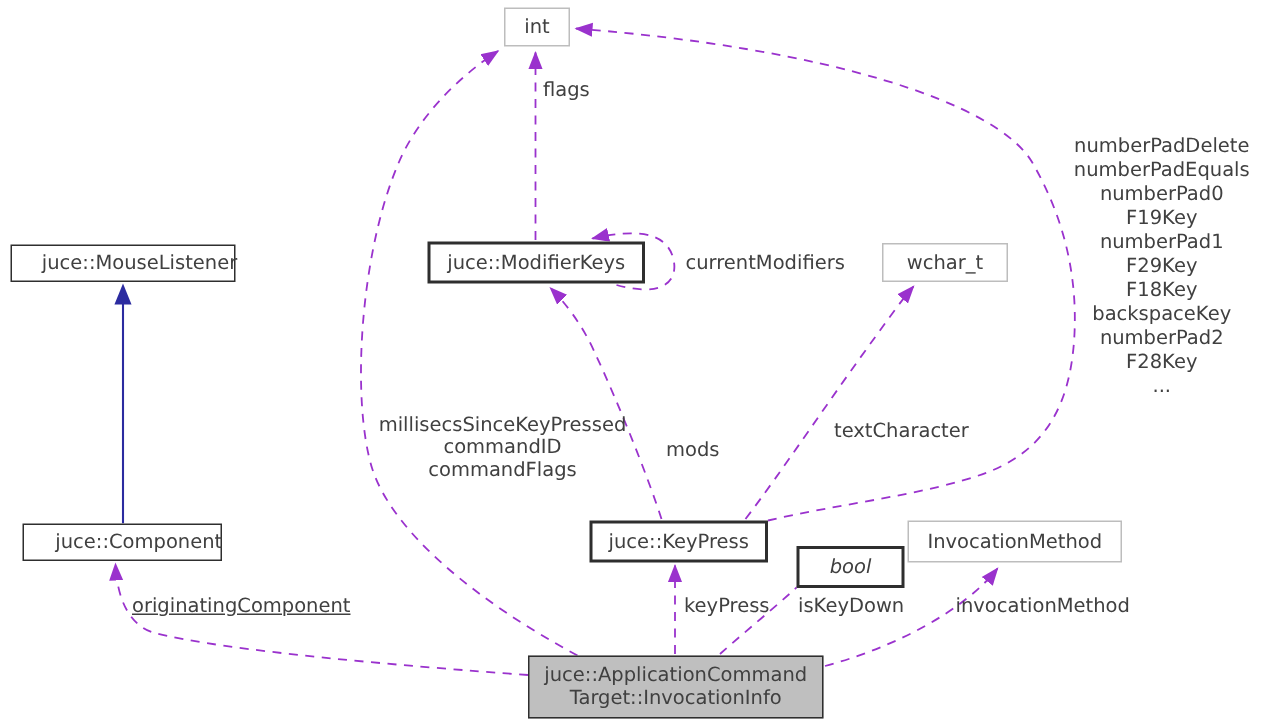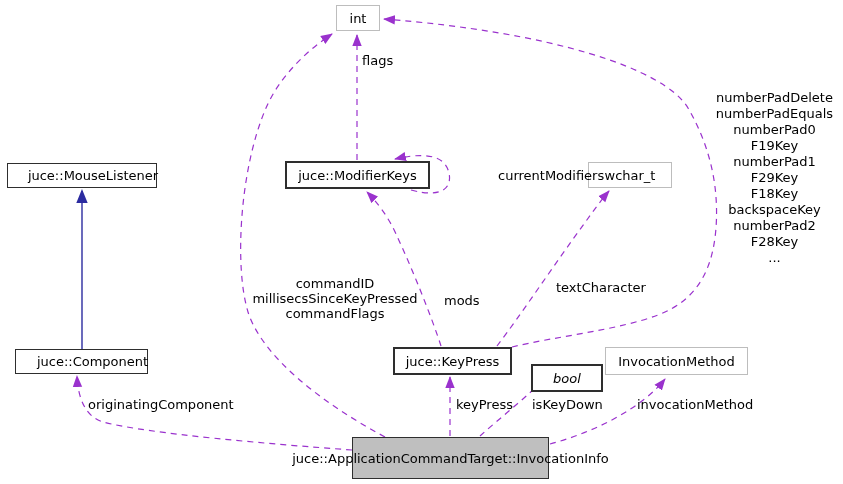--- a/index.html
+++ b/index.html
@@ -1,29 +1,29 @@
 <!DOCTYPE html>
 <html><head>
 <meta charset="utf-8">
 <style>
   html,body{margin:0;padding:0;background:#ffffff;}
   #diagram{
     position:relative;width:843px;height:484px;background:#ffffff;
     font-family:"DejaVu Sans","Liberation Sans",sans-serif;
-    font-size:13px;color:#000000;overflow:hidden;
+    font-size:13px;color:#404040;overflow:hidden;
   }
   #edges{position:absolute;left:0;top:0;width:843px;height:484px;}
   .node{
     position:absolute;display:flex;align-items:center;justify-content:center;
     background:#ffffff;border:1px solid #bdbdbd;white-space:nowrap;
     text-align:center;box-sizing:border-box;line-height:15px;
   }
   .node.linked{border:1.5px solid #2e2e2e;padding-left:22px;}
   .node.bold-border{border:2px solid #2e2e2e;}
-  .node.filled{background:#bfbfbf;border:1.5px solid #2e2e2e;flex-direction:row;}
+  .node.filled{background:#bfbfbf;border:1.5px solid #2e2e2e;flex-direction:column;}
   .elabel{position:absolute;white-space:nowrap;line-height:15px;}
   .elabel.center{text-align:center;}
   .statics{line-height:16px;}
 </style>
 </head>
 <body>
 
 <div id="diagram">
 
   <svg id="edges" width="843" height="484" viewBox="0 0 843 484">
@@ -75,47 +75,47 @@
 
   <div class="node" style="left:605px;top:347px;width:143px;height:28px;">InvocationMethod</div>
 
   <div class="node filled" style="left:352px;top:437px;width:197px;height:42px;">
     <span>juce::ApplicationCommand</span>
     <span>Target::InvocationInfo</span>
   </div>
 
   <div class="elabel" style="left:362px;top:53px;">flags</div>
 
-  <div class="elabel" style="left:457px;top:168px;margin-left:41px;">currentModifiers</div>
+  <div class="elabel" style="left:457px;top:168px;">currentModifiers</div>
 
   <div class="elabel center statics" style="left:706px;top:90px;width:137px;">
     <div>numberPadDelete</div>
     <div>numberPadEquals</div>
     <div>numberPad0</div>
     <div>F19Key</div>
     <div>numberPad1</div>
     <div>F29Key</div>
     <div>F18Key</div>
     <div>backspaceKey</div>
     <div>numberPad2</div>
     <div>F28Key</div>
     <div>...</div>
   </div>
 
   <div class="elabel center" style="left:240px;top:276px;width:190px;">
+    <div>millisecsSinceKeyPressed</div>
     <div>commandID</div>
-    <div>millisecsSinceKeyPressed</div>
     <div>commandFlags</div>
   </div>
 
   <div class="elabel" style="left:444px;top:293px;">mods</div>
 
   <div class="elabel" style="left:556px;top:280px;">textCharacter</div>
 
-  <div class="elabel" style="left:88px;top:397px;">originatingComponent</div>
+  <div class="elabel" style="left:88px;top:397px;text-decoration:underline;">originatingComponent</div>
 
   <div class="elabel" style="left:456px;top:397px;">keyPress</div>
 
   <div class="elabel" style="left:532px;top:397px;">isKeyDown</div>
 
   <div class="elabel" style="left:637px;top:397px;">invocationMethod</div>
 
 </div>
 
 </body></html>

